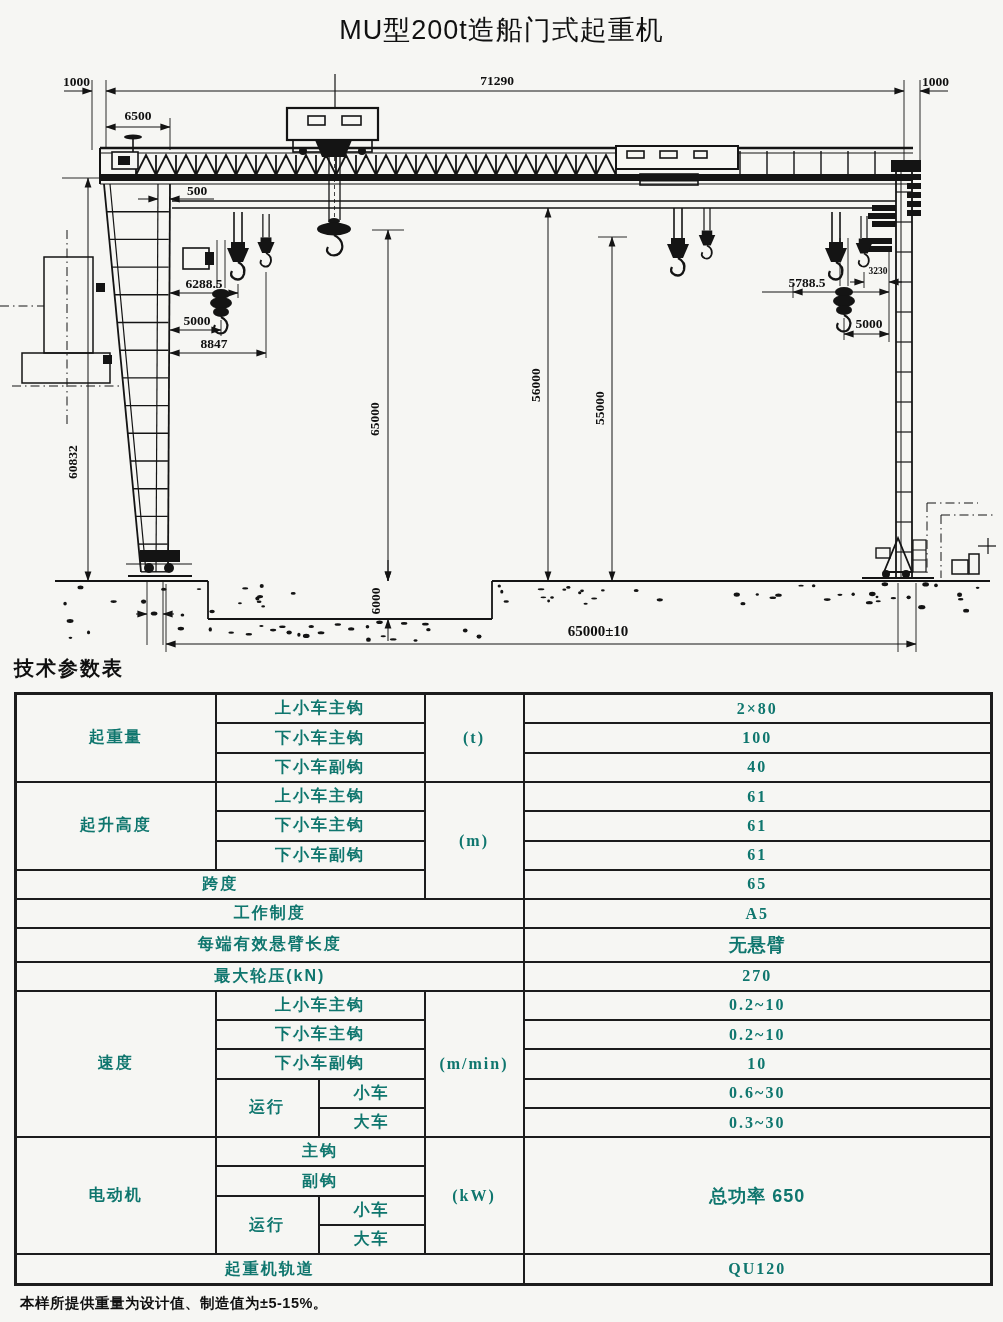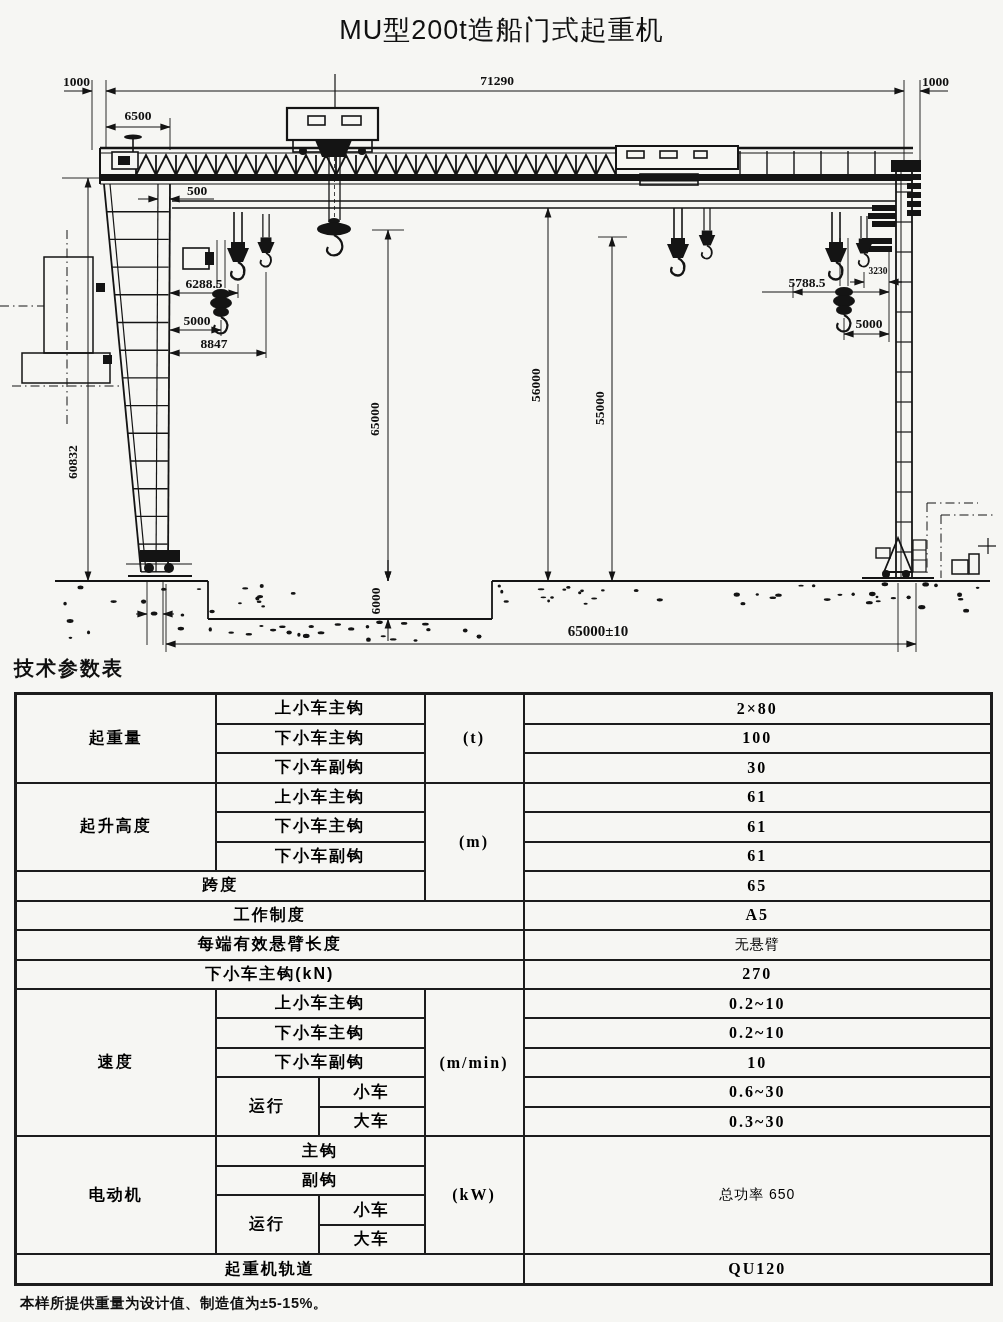--- a/index.html
+++ b/index.html
@@ -32,29 +32,29 @@
     font-size:20px;font-weight:bold;letter-spacing:2px;color:#101010;
   }
   table.params{
     position:absolute;top:692px;left:14px;width:976px;height:594px;
     border-collapse:collapse;table-layout:fixed;
     background:transparent;
   }
   table.params td{
     border:2px solid #1c1c1c;
     text-align:center;vertical-align:middle;padding:0;
-    font-size:16px;font-weight:bold;letter-spacing:2px;color:#000000;
+    font-size:16px;font-weight:bold;letter-spacing:2px;color:#0f766e;
     overflow:hidden;
   }
   table.params{border:3px solid #1c1c1c;}
   td.val{
     font-family:Liberation Serif, serif;
     font-weight:normal;font-size:15.5px;letter-spacing:0.5px;
   }
-  td.val.cjk{font-family:"Liberation Sans","DejaVu Sans",sans-serif;font-weight:normal;letter-spacing:1px;font-size:14px;}
+  td.val.cjk{font-family:"Liberation Sans","DejaVu Sans",sans-serif;font-weight:bold;letter-spacing:1px;font-size:18px;}
   td.unit{
     font-family:"Liberation Serif","DejaVu Serif",serif;
     font-weight:normal;font-size:15.5px;letter-spacing:0;
   }
   td.rail-label{text-align:left;padding-left:47px;}
   .footnote{
     position:absolute;top:1294px;left:20px;
     font-size:14.5px;font-weight:bold;letter-spacing:0.5px;color:#101010;
   }
 </style>
@@ -433,21 +433,21 @@
       <td colspan="2">上小车主钩</td>
       <td rowspan="3" class="unit">(t)</td>
       <td class="val">2×80</td>
     </tr>
     <tr>
       <td colspan="2">下小车主钩</td>
       <td class="val">100</td>
     </tr>
     <tr>
       <td colspan="2">下小车副钩</td>
-      <td class="val">30</td>
+      <td class="val">40</td>
     </tr>
     <tr>
       <td rowspan="3">起升高度</td>
       <td colspan="2">上小车主钩</td>
       <td rowspan="4" class="unit">(m)</td>
       <td class="val">61</td>
     </tr>
     <tr>
       <td colspan="2">下小车主钩</td>
       <td class="val">61</td>
@@ -462,21 +462,21 @@
     </tr>
     <tr>
       <td colspan="4">工作制度</td>
       <td class="val">A5</td>
     </tr>
     <tr>
       <td colspan="4">每端有效悬臂长度</td>
       <td class="val cjk">无悬臂</td>
     </tr>
     <tr>
-      <td colspan="4">下小车主钩(kN)</td>
+      <td colspan="4">最大轮压(kN)</td>
       <td class="val">270</td>
     </tr>
     <tr>
       <td rowspan="5">速度</td>
       <td colspan="2">上小车主钩</td>
       <td rowspan="5" class="unit">(m/min)</td>
       <td class="val">0.2~10</td>
     </tr>
     <tr>
       <td colspan="2">下小车主钩</td>

